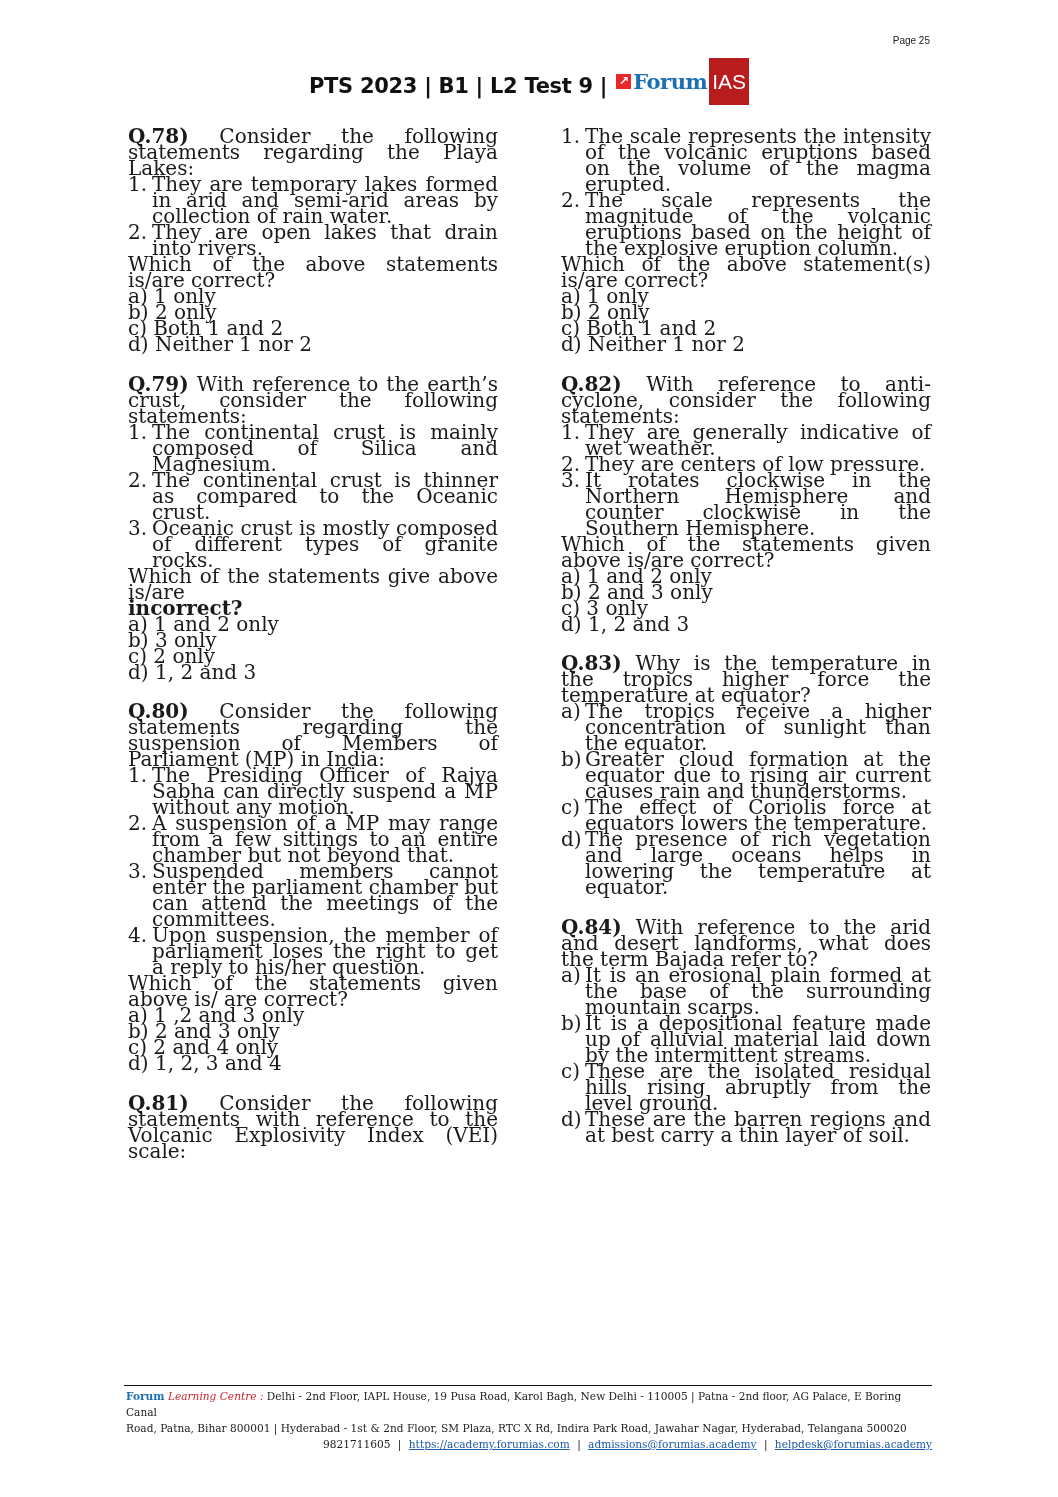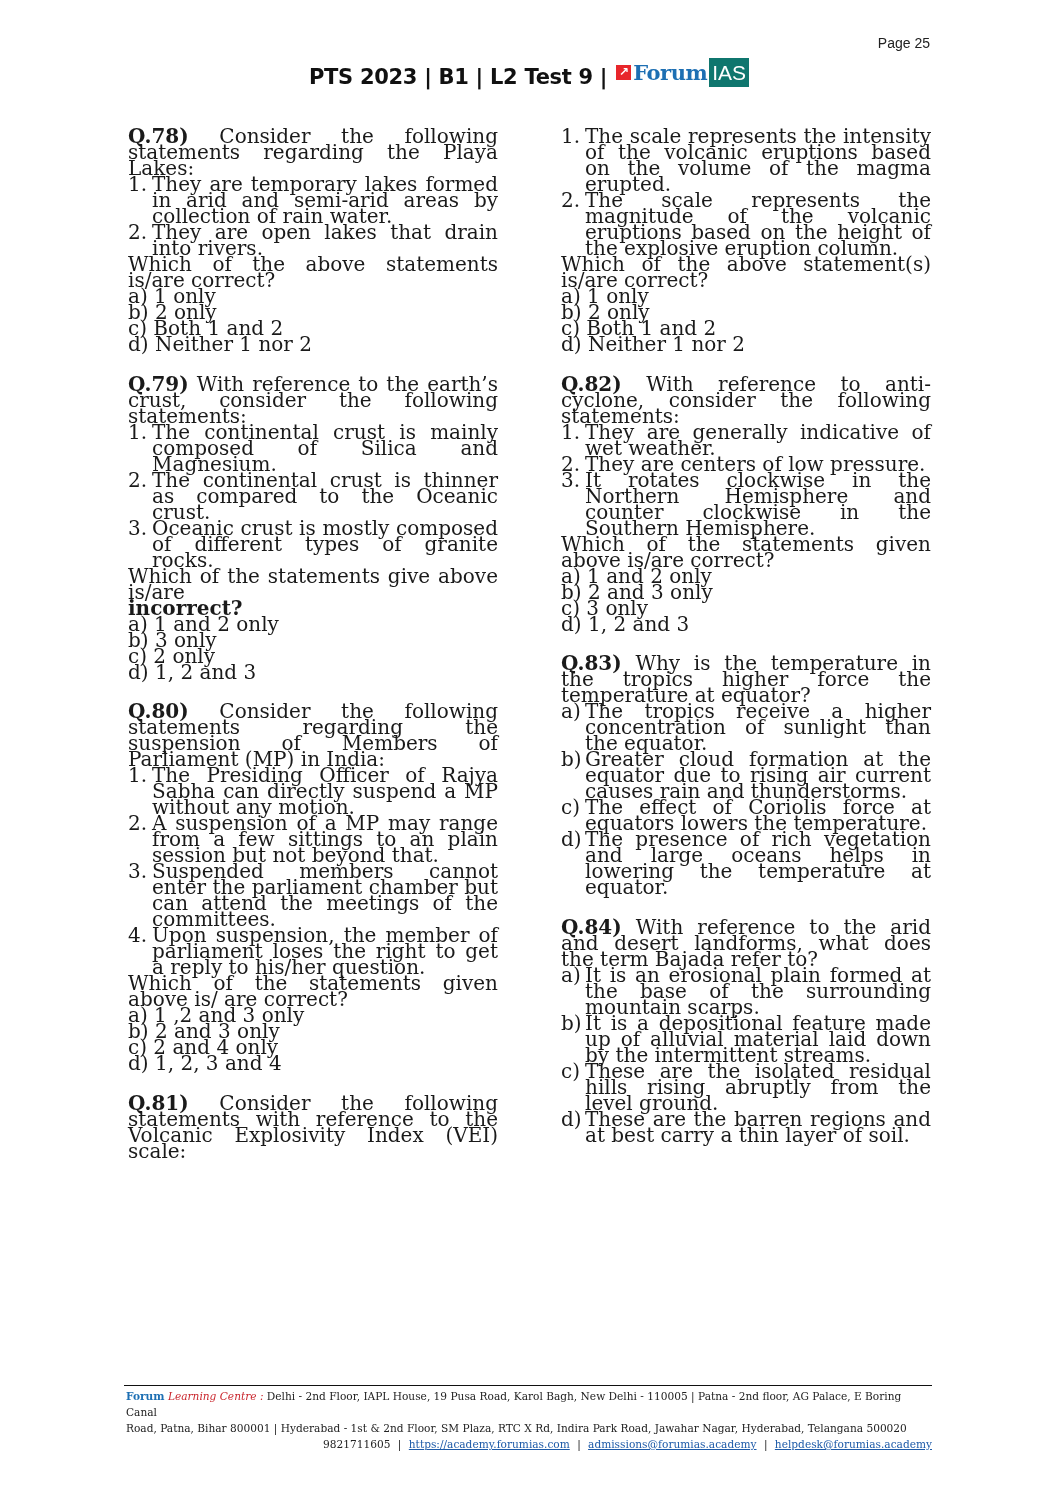--- a/index.html
+++ b/index.html
@@ -1,28 +1,28 @@
 <!DOCTYPE html>
 <html><head>
 <meta charset="utf-8">
 <style>
   html, body { margin: 0; padding: 0; background: #ffffff; }
   body { width: 1058px; height: 1497px; position: relative; overflow: hidden;
          font-family: "DejaVu Serif", "Liberation Serif", serif; color: #1a1a1a; }
   .page-num { position: absolute; top: 35px; right: 128px; font-family: "Liberation Sans", sans-serif;
-              font-size: 14px; color: #222; }
+              font-size: 10px; color: #222; }
   .header { position: absolute; top: 62px; left: 0; width: 1058px; text-align: center; white-space: nowrap; }
   .header .title { font-family: "DejaVu Sans", sans-serif; font-weight: bold; font-size: 21px; color: #111;
                    vertical-align: middle; letter-spacing: -0.3px; }
   .logo { display: inline-flex; align-items: center; vertical-align: middle; margin-left: 4px; position: relative; top: -4px; }
   .logo .arrow { display: inline-block; width: 15px; height: 15px; background: #e8262b; color: #fff;
                  font-size: 12px; line-height: 15px; text-align: center; font-family: "DejaVu Sans", sans-serif; font-weight: bold; margin-right: 2px; }
   .logo .forum { font-family: "DejaVu Serif", serif; font-weight: bold; color: #1d6fb3; font-size: 21px; letter-spacing: -0.5px; }
-  .logo .ias { background: #0f766e; color: #fff; font-family: "Liberation Sans", sans-serif; font-size: 21px;
-               padding: 3px 3px; margin-left: 2px; line-height: 23px; }
+  .logo .ias { background: #b91c1c; color: #fff; font-family: "Liberation Sans", sans-serif; font-size: 21px;
+               padding: 12px 3px; margin-left: 2px; line-height: 23px; }
 
   .col { position: absolute; top: 128px; width: 370px; font-size: 20px; line-height: 16px; }
   .col.left { left: 128px; }
   .col.right { left: 561px; }
   .q { margin-bottom: 23.6px; }
   .q p { margin: 0; text-align: justify; text-align-last: left; }
   .qnum { font-weight: bold; }
   .item { display: flex; }
   .item .lbl { width: 24px; flex: 0 0 24px; }
   .item .txt { flex: 1; text-align: justify; }
@@ -93,21 +93,21 @@
   </div>
 
   <div class="q">
     <p><span class="qnum">Q.80)</span><span> Consider the following statements regarding the suspension of Members of Parliament (MP) in India:</span></p>
     <div class="item">
         <span class="lbl">1.</span>
         <span class="txt">The Presiding Officer of Rajya Sabha can directly suspend a MP without any motion.</span>
       </div>
     <div class="item">
         <span class="lbl">2.</span>
-        <span class="txt">A suspension of a MP may range from a few sittings to an plain session but not beyond that.</span>
+        <span class="txt">A suspension of a MP may range from a few sittings to an entire chamber but not beyond that.</span>
       </div>
     <div class="item">
         <span class="lbl">3.</span>
         <span class="txt">Suspended members cannot enter the parliament chamber but can attend the meetings of the committees.</span>
       </div>
     <div class="item">
         <span class="lbl">4.</span>
         <span class="txt">Upon suspension, the member of parliament loses the right to get a reply to his/her question.</span>
       </div>
     <p>Which of the statements given above is/ are correct?</p>

